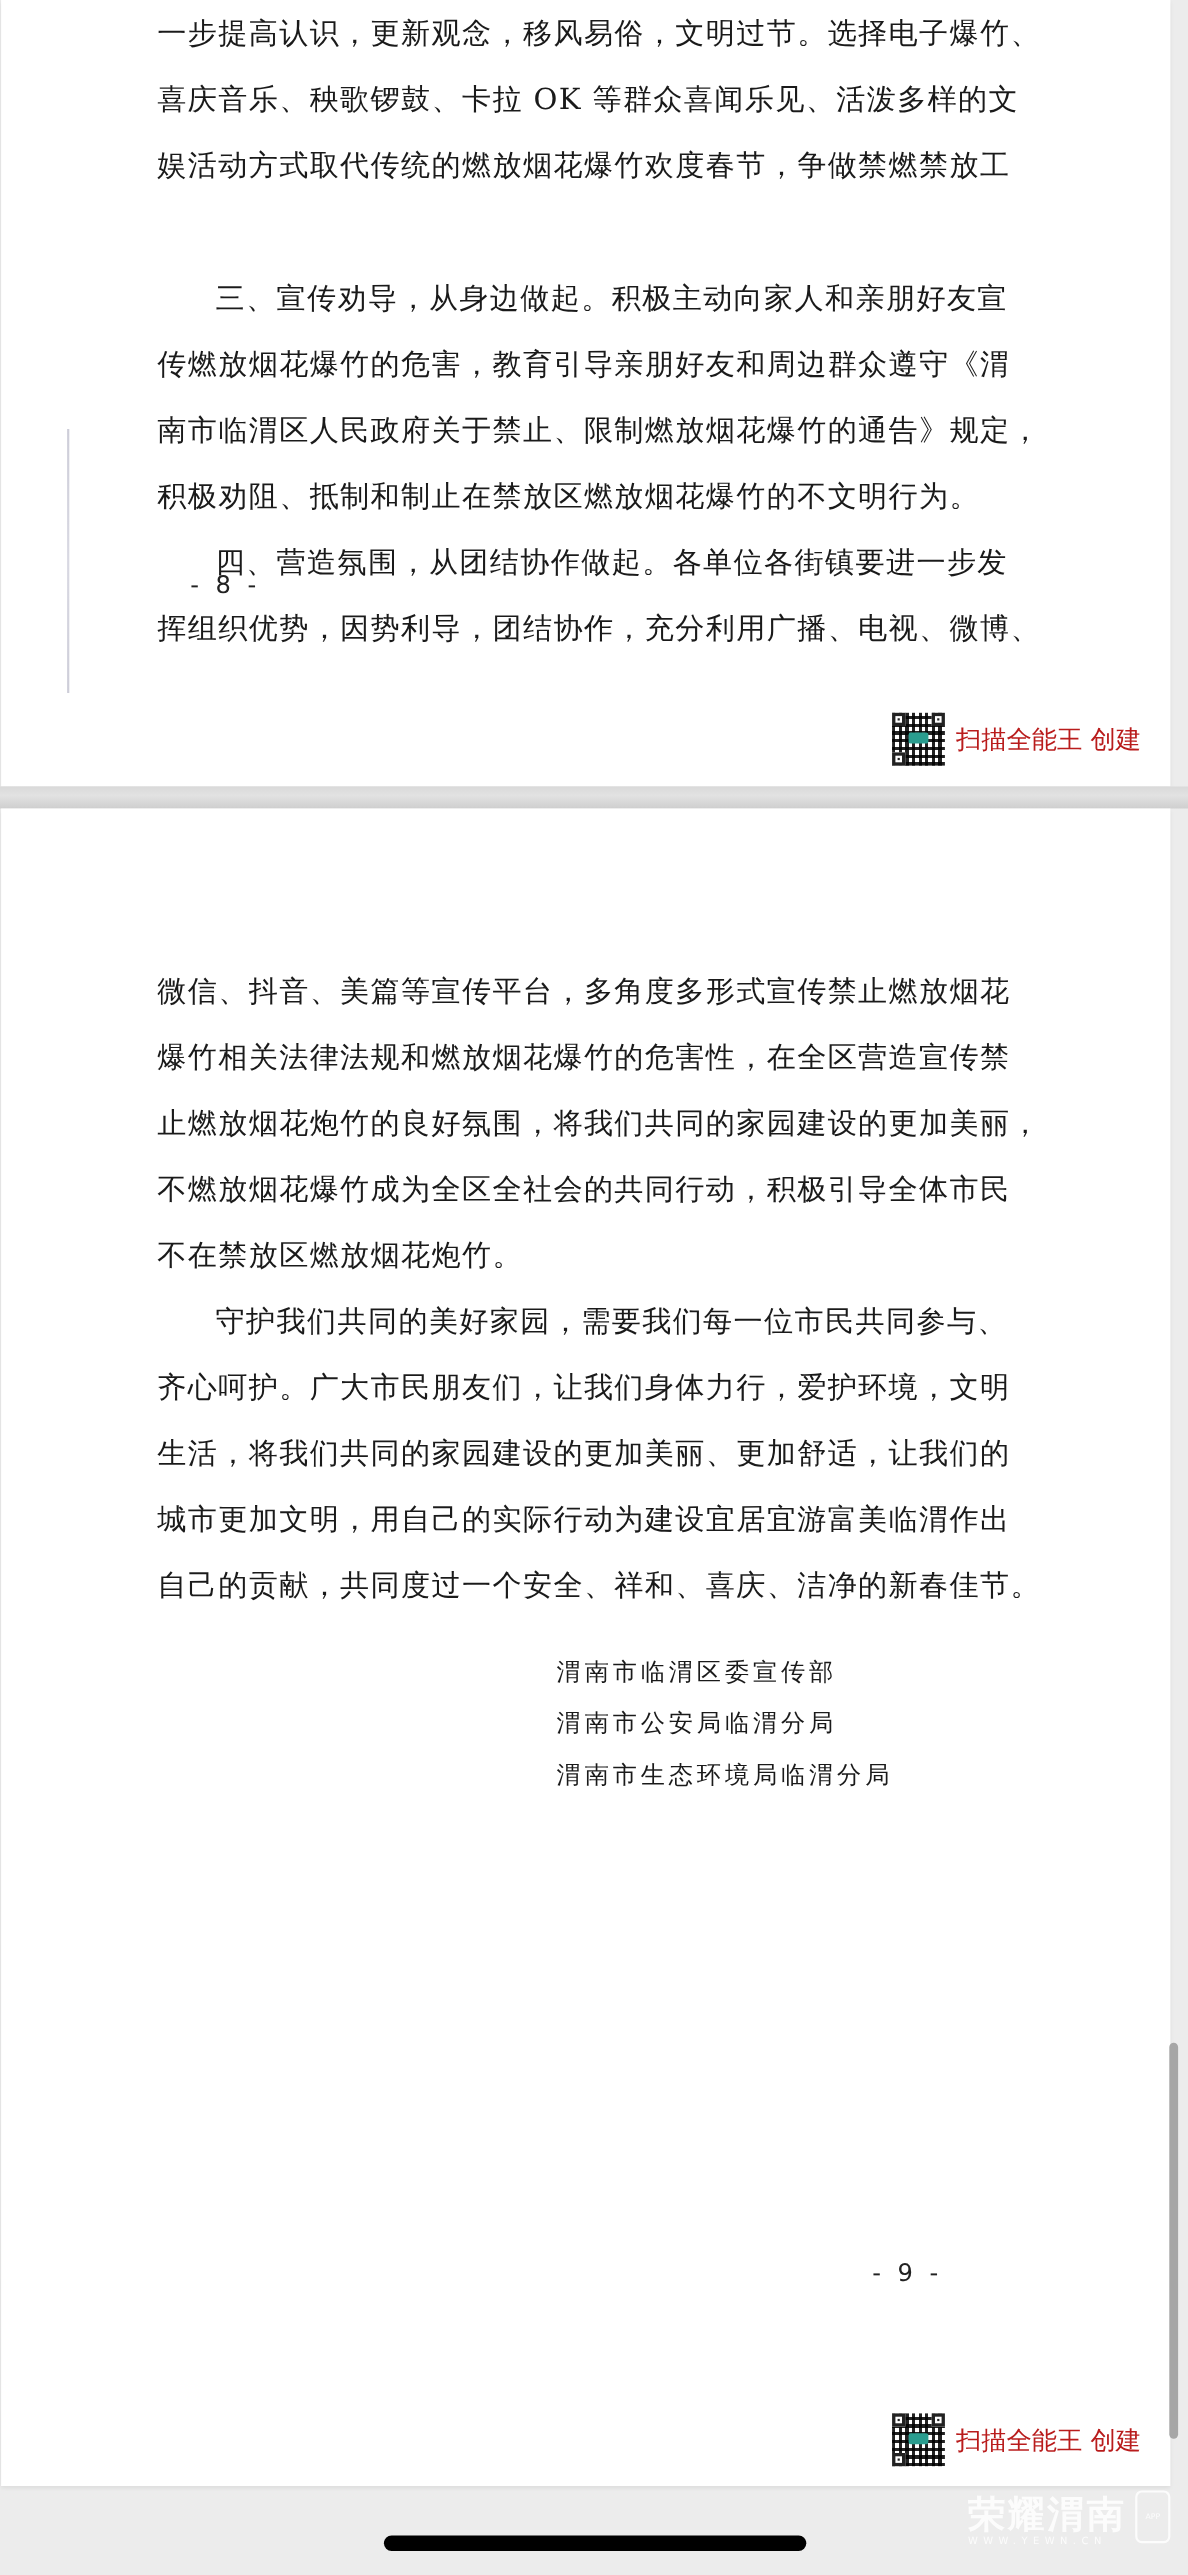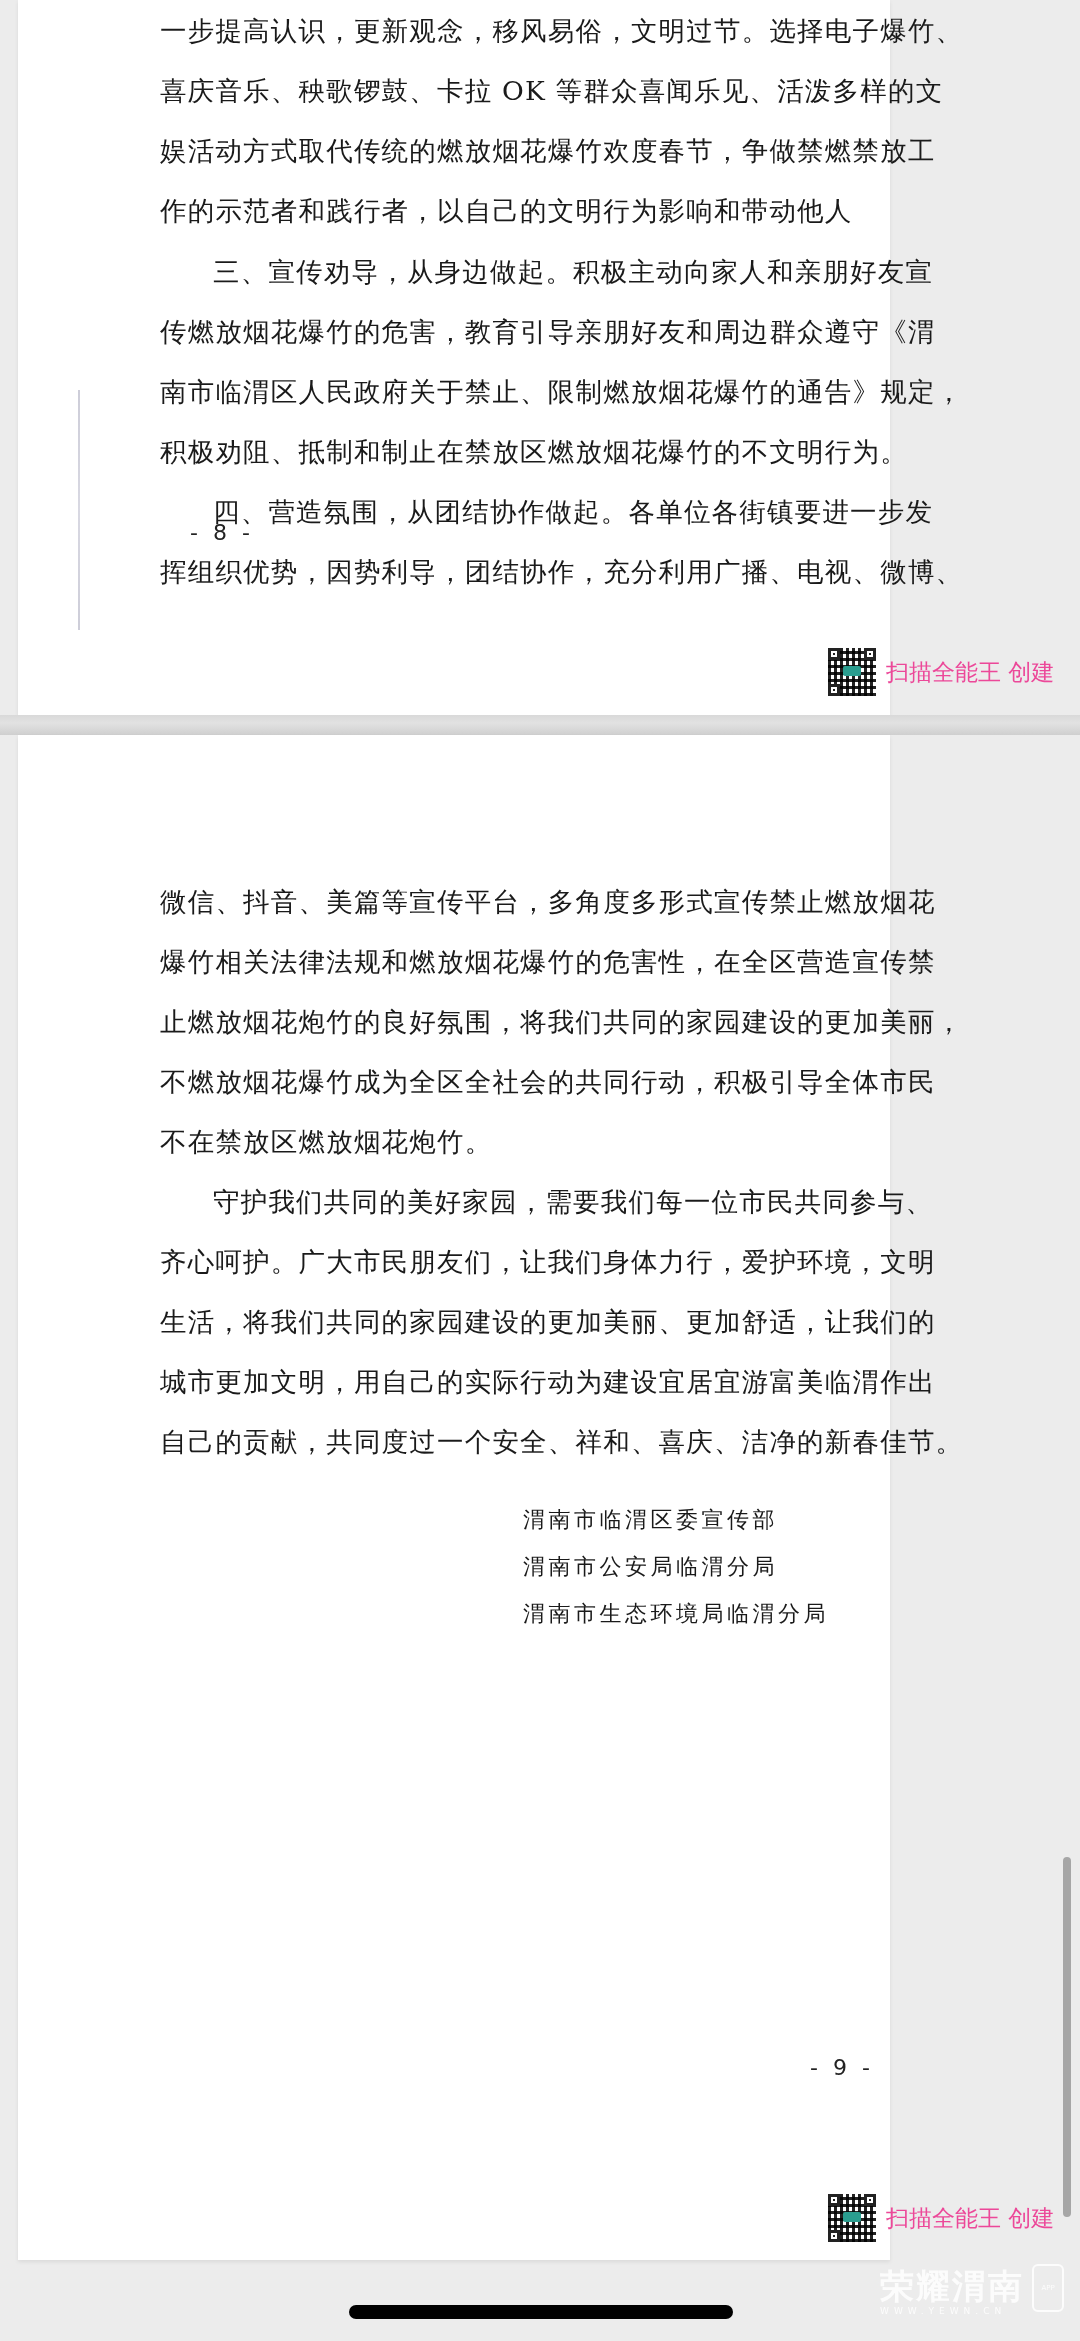--- a/index.html
+++ b/index.html
@@ -3,21 +3,21 @@
 <meta charset="utf-8">
 <style>
   html, body { margin:0; padding:0; }
   body {
     width:1080px; height:2341px; overflow:hidden; position:relative;
     background:#ececec;
     font-family:"DejaVu Serif","Liberation Serif",serif;
     color:#1a1a1a;
   }
   .page {
-    position:absolute; left:18px; width:872px; background:#ffffff;
+    position:absolute; left:1px; width:1063px; background:#ffffff;
     box-shadow:0 2px 4px rgba(0,0,0,0.08);
   }
   #page1 { top:0; height:715px; }
   #page2 { top:735px; height:1525px; }
   .divider {
     position:absolute; left:0; top:715px; width:1080px; height:20px;
     background:linear-gradient(#d9d9d9,#e2e2e2 40%,#cfcfcf);
   }
   .scan-line {
     position:absolute; left:60px; top:390px; width:2px; height:240px;
@@ -43,21 +43,21 @@
     width:48px; height:48px; position:relative;
     background:
       repeating-linear-gradient(90deg,#222 0 3px,#fff 3px 6px),
       repeating-linear-gradient(0deg,#222 0 3px,#fff 3px 7px);
     background-blend-mode:multiply;
   }
   .qr .fp { position:absolute; width:12px; height:12px; border:3px solid #222; background:#fff; box-sizing:border-box; }
   .qr .fp::after { content:""; position:absolute; left:2px; top:2px; width:2px; height:2px; background:#222; }
   .qr .cs { position:absolute; left:15px; top:18px; width:18px; height:10px; background:#2a9d8f; border-radius:2px; }
   .cs-text {
-    font-family:"DejaVu Sans","Liberation Sans",sans-serif; font-size:23px; color:#ec4899; white-space:nowrap;text-align:right;
+    font-family:"DejaVu Sans","Liberation Sans",sans-serif; font-size:23px; color:#b91c1c; white-space:nowrap;text-align:right;
   }
   .scrollbar {
     position:absolute; left:1063px; top:1857px; width:8px; height:360px;
     background:#a6a6a6; border-radius:4px;
   }
   .watermark {
     position:absolute; left:880px; top:2268px; color:#ffffff; opacity:.85;
     font-family:"DejaVu Sans","Liberation Sans",sans-serif;
   }
   .watermark .wm-title { font-size:34px; font-weight:bold; letter-spacing:2px; line-height:36px; }
@@ -72,21 +72,20 @@
 </style>
 </head>
 <body>
 
 <div class="page" id="page1">
   <div class="scan-line"></div>
 
   <div class="line" style="top:16px"><span>一步提高认识，更新观念，移风易俗，文明过节。选择电子爆竹、</span></div>
   <div class="line" style="top:76px"><span>喜庆音乐、秧歌锣鼓、卡拉 OK 等群众喜闻乐见、活泼多样的文</span></div>
   <div class="line" style="top:136px"><span>娱活动方式取代传统的燃放烟花爆竹欢度春节，争做禁燃禁放工</span></div>
-  <div class="line" style="top:196px"><span>作的示范者和践行者，以自己的文明行为影响和带动他人</span></div>
   <div class="line indent" style="top:257px"><span class="bold">三、宣传劝导，从身边做起。</span><span>积极主动向家人和亲朋好友宣</span></div>
   <div class="line" style="top:317px"><span>传燃放烟花爆竹的危害，教育引导亲朋好友和周边群众遵守《渭</span></div>
   <div class="line" style="top:377px"><span>南市临渭区人民政府关于禁止、限制燃放烟花爆竹的通告》规定，</span></div>
   <div class="line" style="top:437px"><span>积极劝阻、抵制和制止在禁放区燃放烟花爆竹的不文明行为。</span></div>
   <div class="line indent" style="top:497px"><span class="bold">四、营造氛围，从团结协作做起。</span><span>各单位各街镇要进一步发</span></div>
   <div class="line" style="top:557px"><span>挥组织优势，因势利导，团结协作，充分利用广播、电视、微博、</span></div>
 
   <div class="pagenum" style="left:172px; top:520px">- 8 -</div>
 
   <div class="camscanner" style="left:810px; top:648px">

